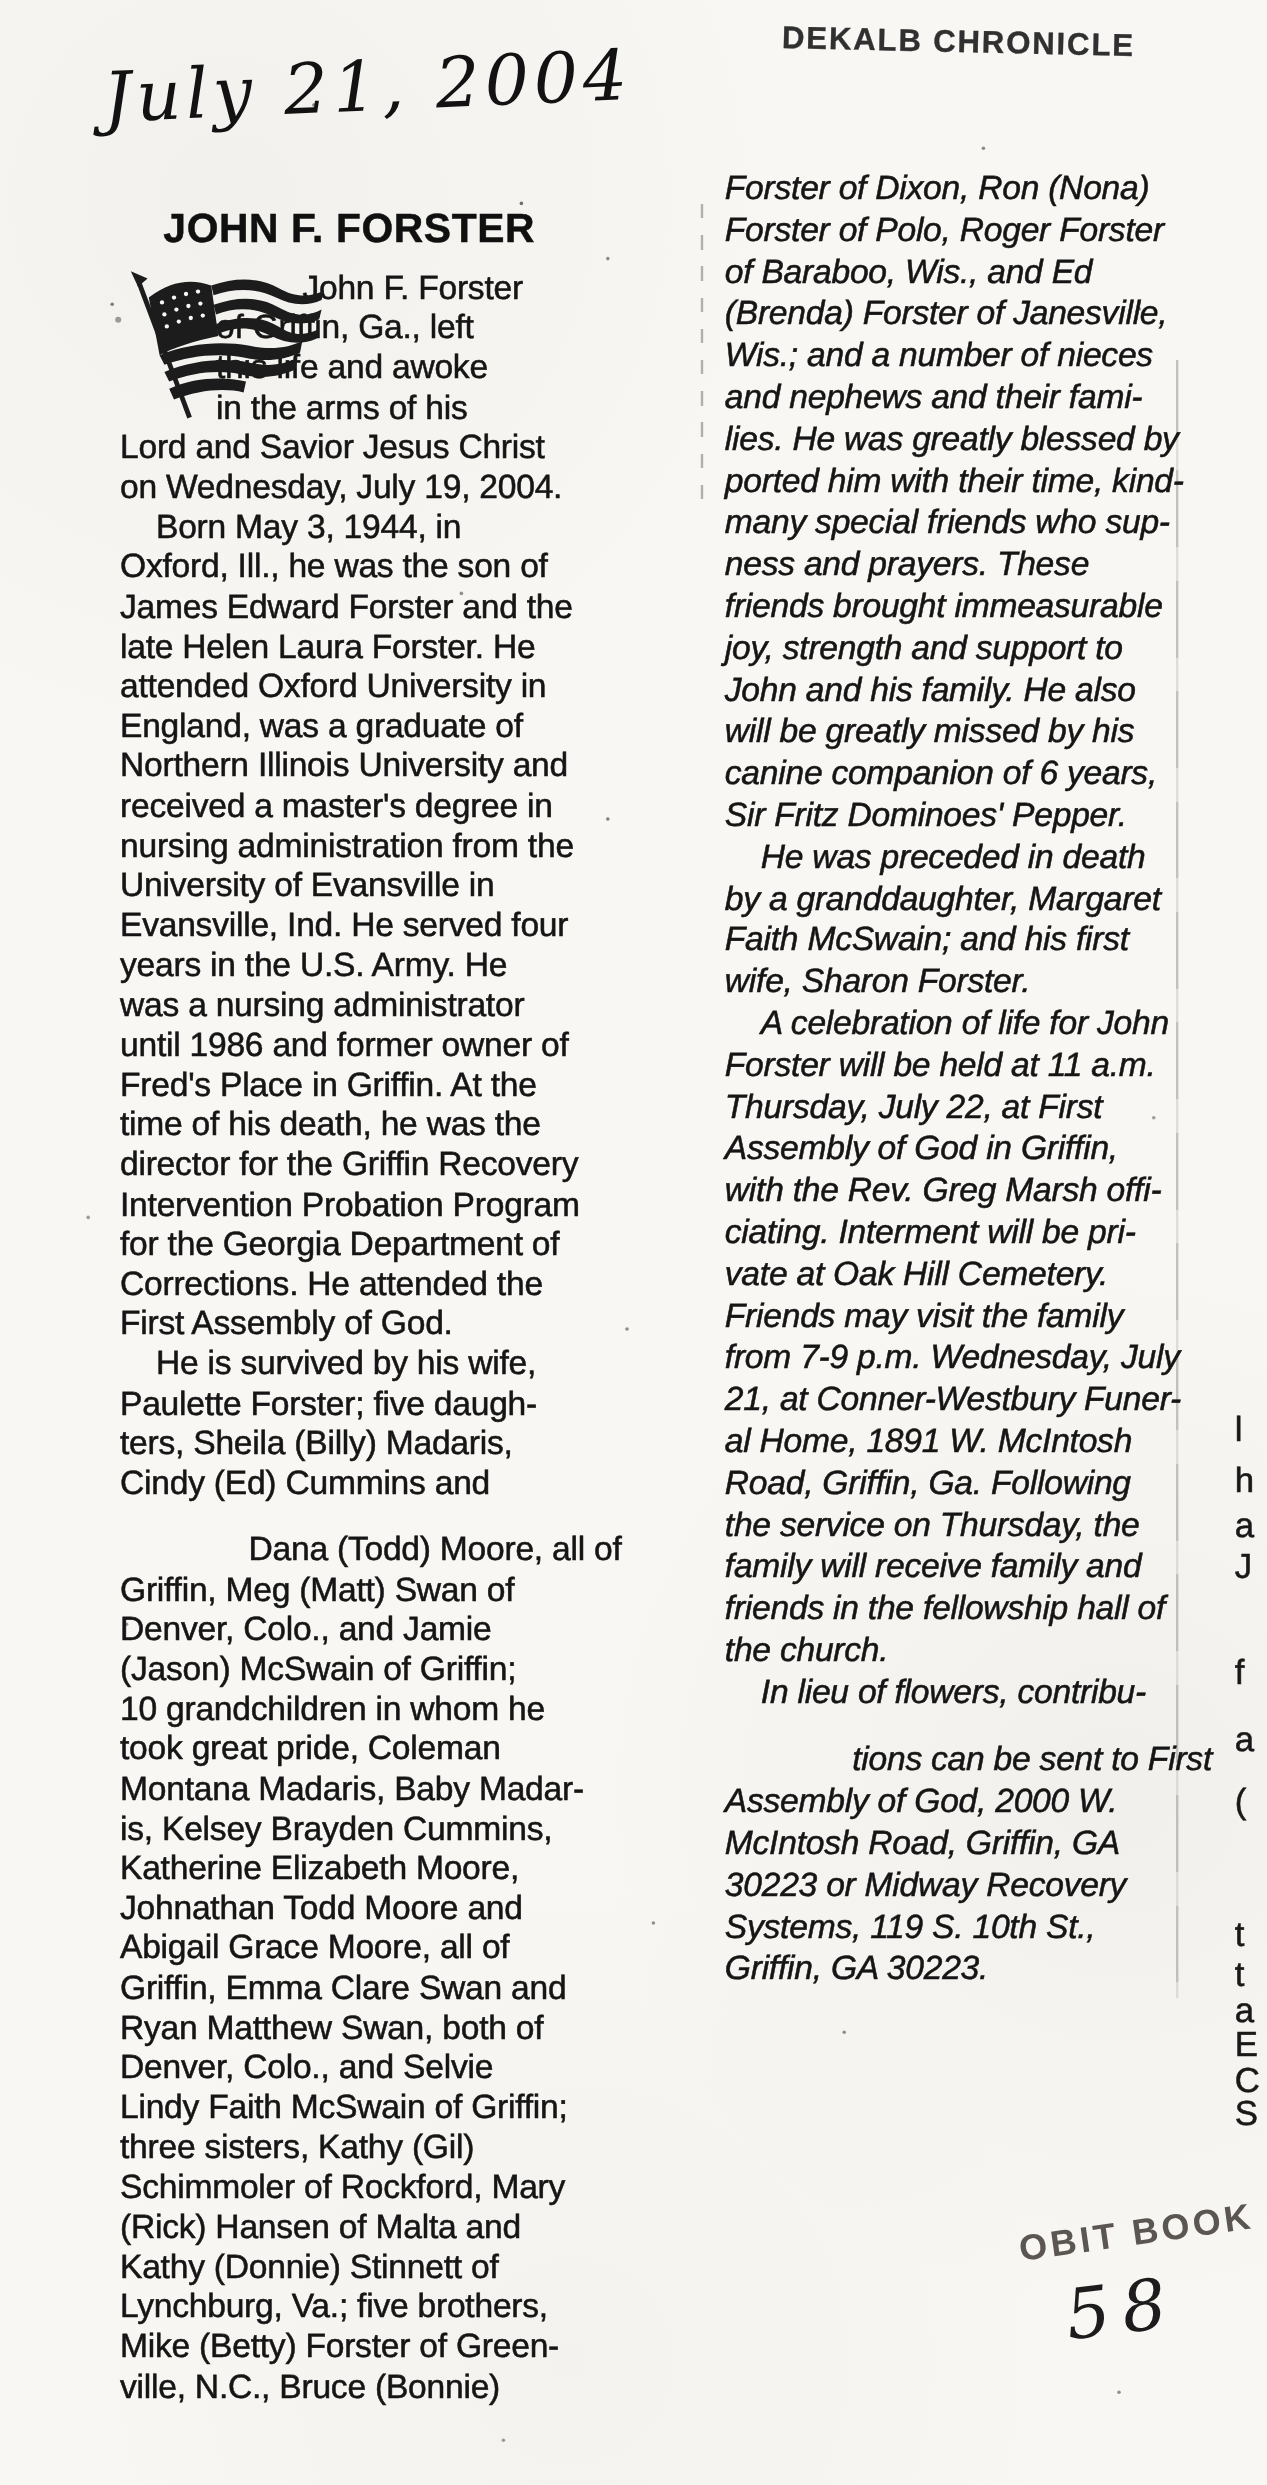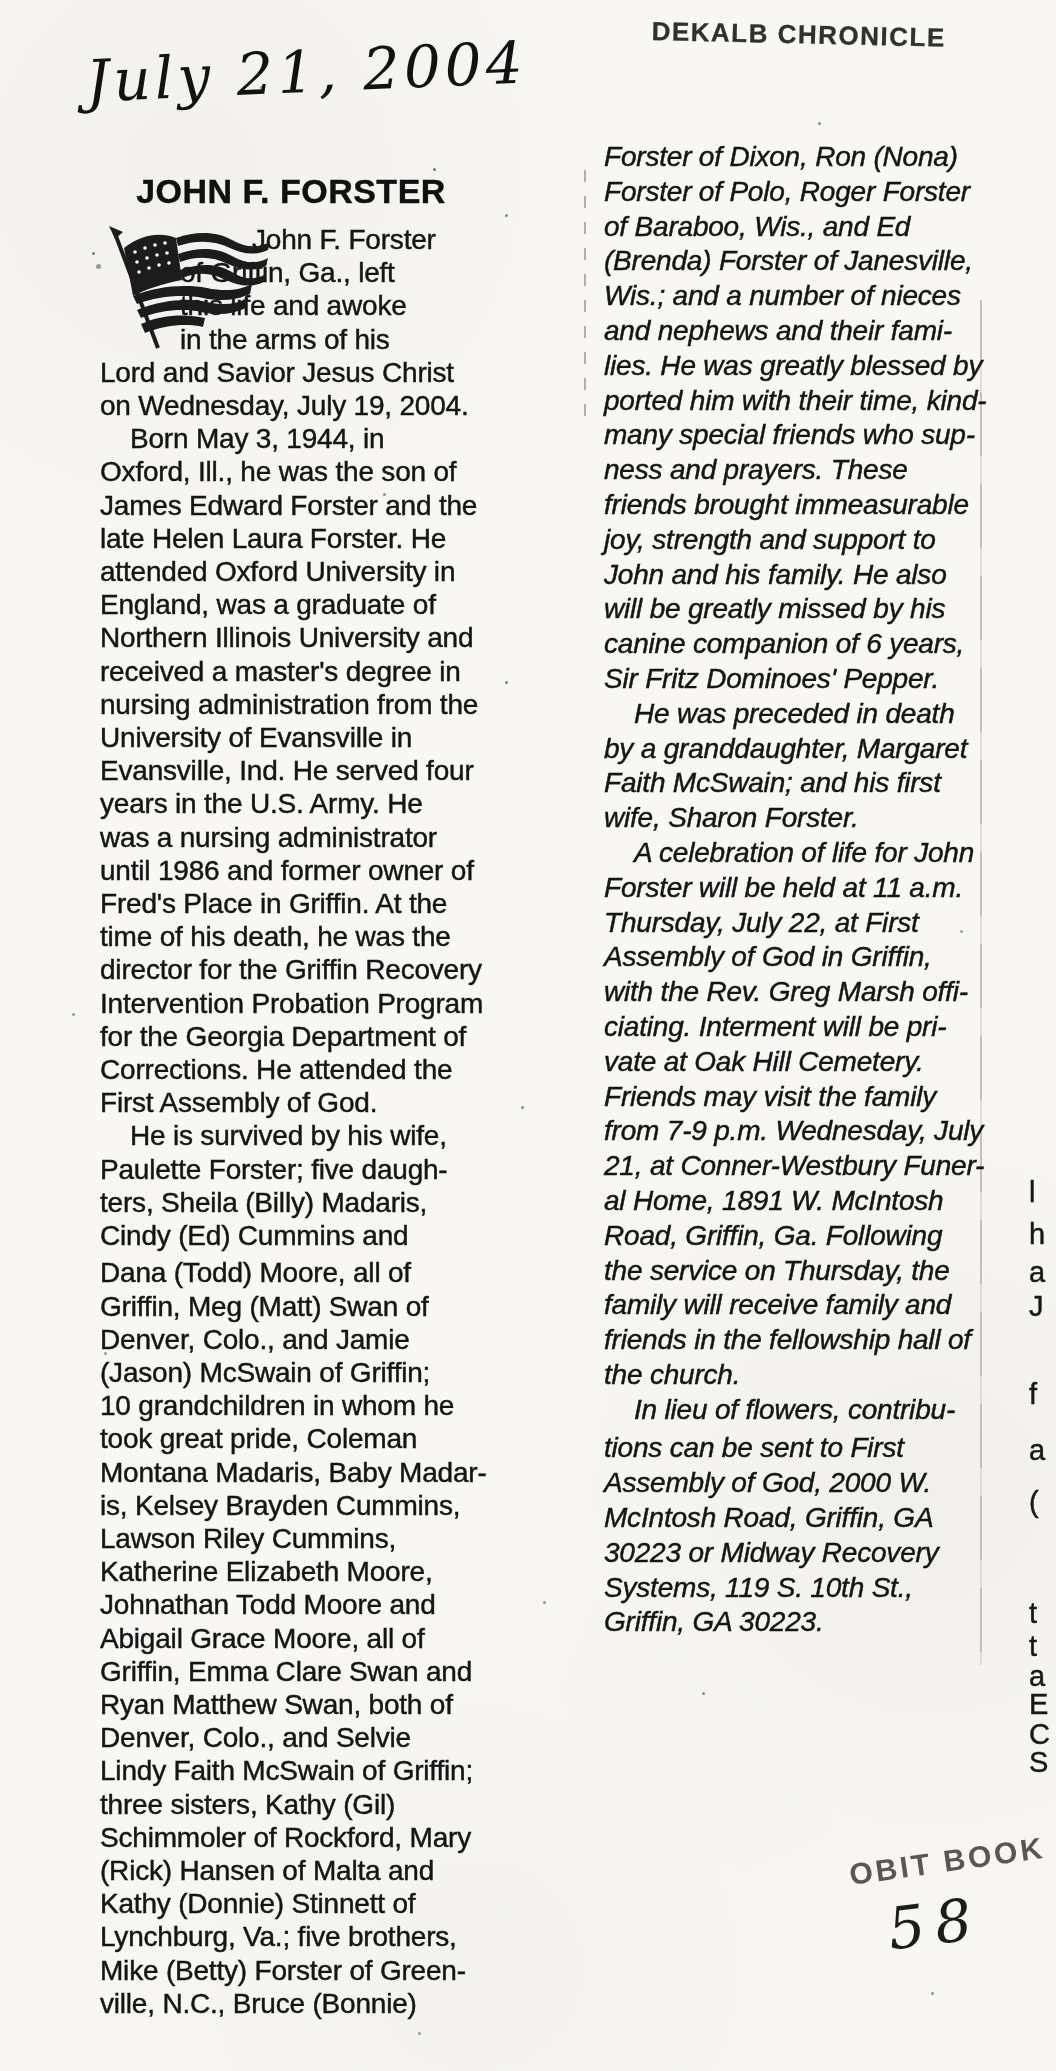--- a/index.html
+++ b/index.html
@@ -33,21 +33,21 @@
     -webkit-text-stroke:.4px; white-space:nowrap;
   }
   .ln{
     font-size:28px; line-height:33.2px; letter-spacing:-0.2px;
     white-space:pre; color:#151515; -webkit-text-stroke:.45px;
   }
   .right-col .ln{line-height:34.8px;}
   .ln.i{text-indent:30px;}
   .ln.f{margin-left:152px;}
   .ln.f2{margin-left:80px;}
-  .ln.g{margin-top:4px;}
+  .ln.g{margin-top:22px;text-align:right;}
   .flag{position:absolute; left:0px; top:50px; width:180px; height:132px;}
   .rule-mid{
     position:absolute; left:584px; top:170px; width:2px; height:252px;
     background:repeating-linear-gradient(to bottom,#b3afa8 0 12px, transparent 12px 26px);
   }
   .rule-right{
     position:absolute; left:980px; top:300px; width:2px; height:1365px; opacity:.65;
     background:repeating-linear-gradient(to bottom,#a8a39c 0 64px, #d3cfc8 64px 92px);
   }
   .frags{position:absolute; left:1024px; top:0; width:32px; height:2071px; overflow:hidden;}
@@ -165,21 +165,20 @@
         <div class="ln">ters, Sheila (Billy) Madaris,</div>
         <div class="ln">Cindy (Ed) Cummins and</div>
         <div class="ln g">Dana (Todd) Moore, all of</div>
         <div class="ln">Griffin, Meg (Matt) Swan of</div>
         <div class="ln">Denver, Colo., and Jamie</div>
         <div class="ln">(Jason) McSwain of Griffin;</div>
         <div class="ln">10 grandchildren in whom he</div>
         <div class="ln">took great pride, Coleman</div>
         <div class="ln">Montana Madaris, Baby Madar-</div>
         <div class="ln">is, Kelsey Brayden Cummins,</div>
-        <div class="ln">Lawson Riley Cummins,</div>
         <div class="ln">Katherine Elizabeth Moore,</div>
         <div class="ln">Johnathan Todd Moore and</div>
         <div class="ln">Abigail Grace Moore, all of</div>
         <div class="ln">Griffin, Emma Clare Swan and</div>
         <div class="ln">Ryan Matthew Swan, both of</div>
         <div class="ln">Denver, Colo., and Selvie</div>
         <div class="ln">Lindy Faith McSwain of Griffin;</div>
         <div class="ln">three sisters, Kathy (Gil)</div>
         <div class="ln">Schimmoler of Rockford, Mary</div>
         <div class="ln">(Rick) Hansen of Malta and</div>

